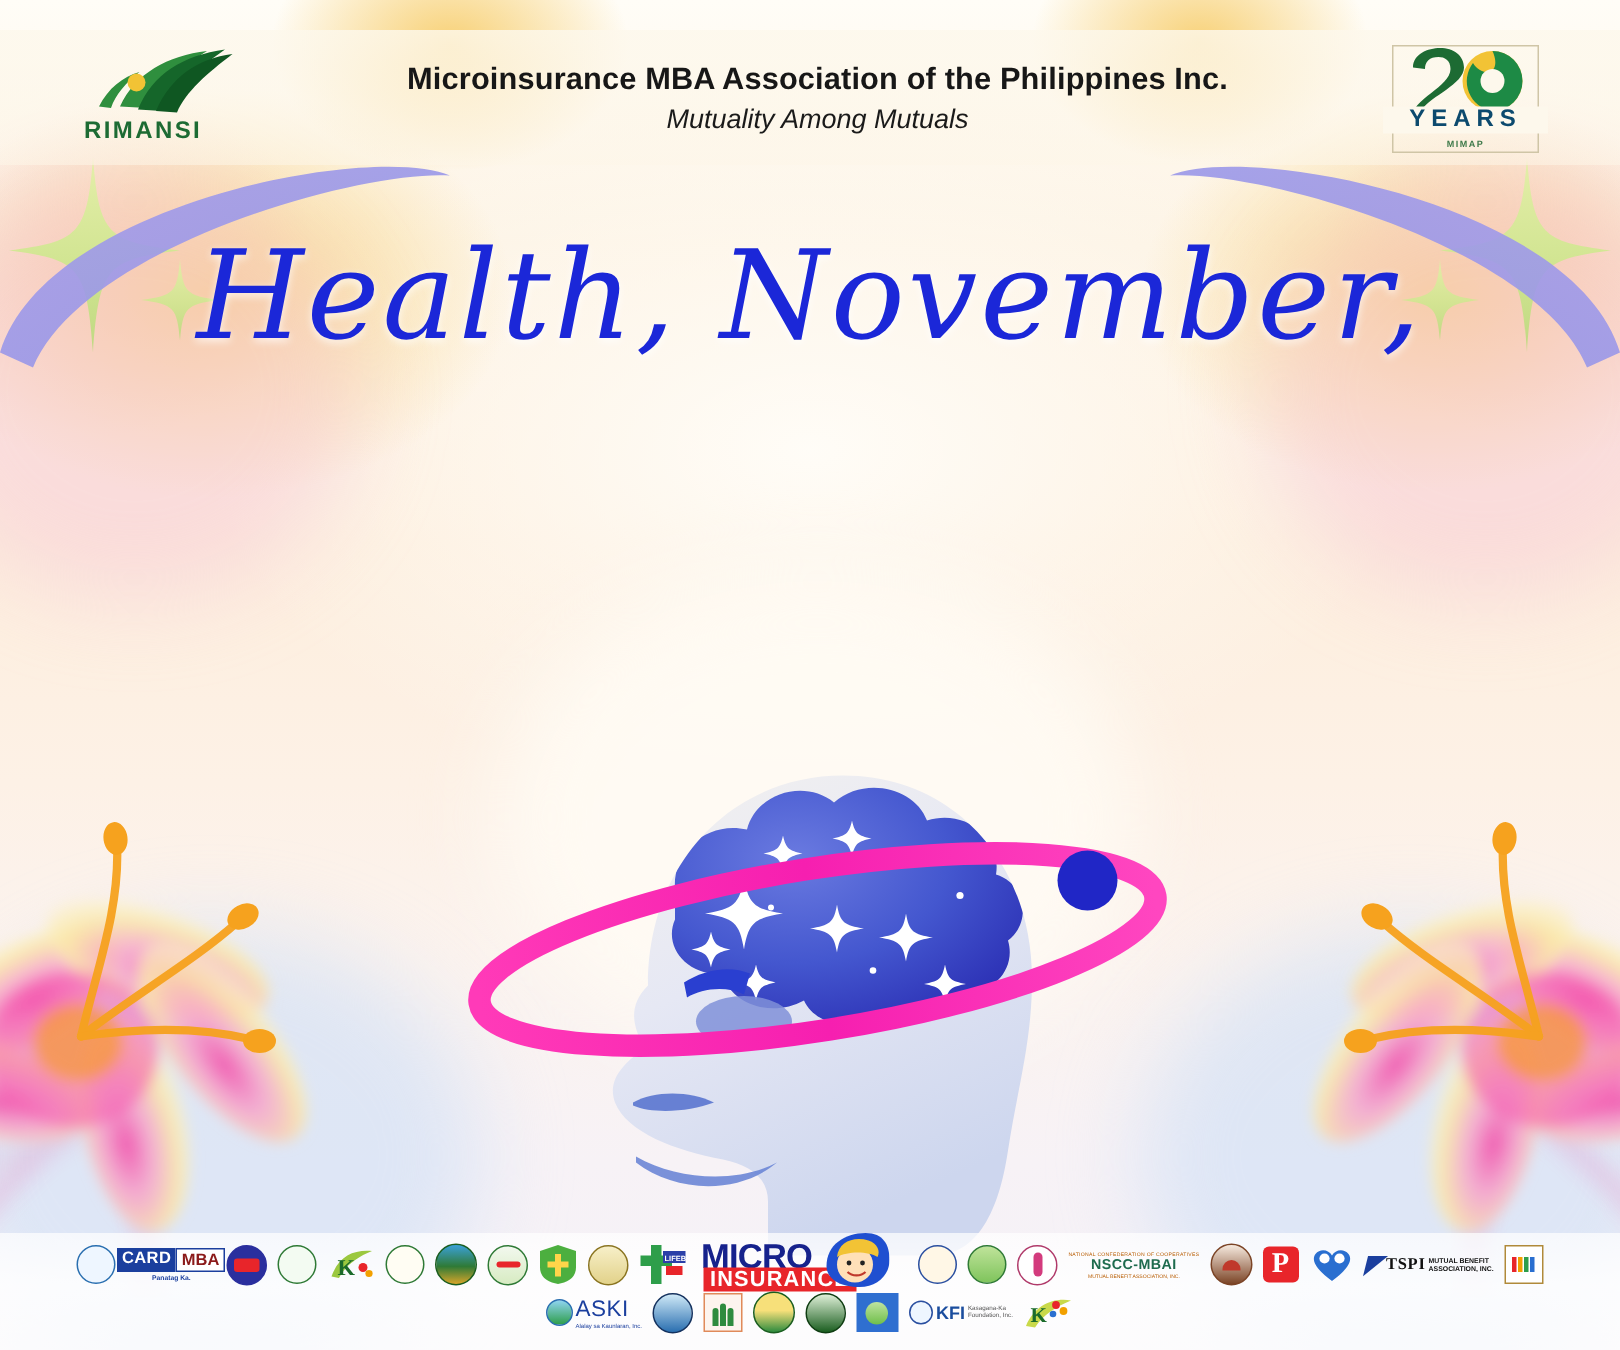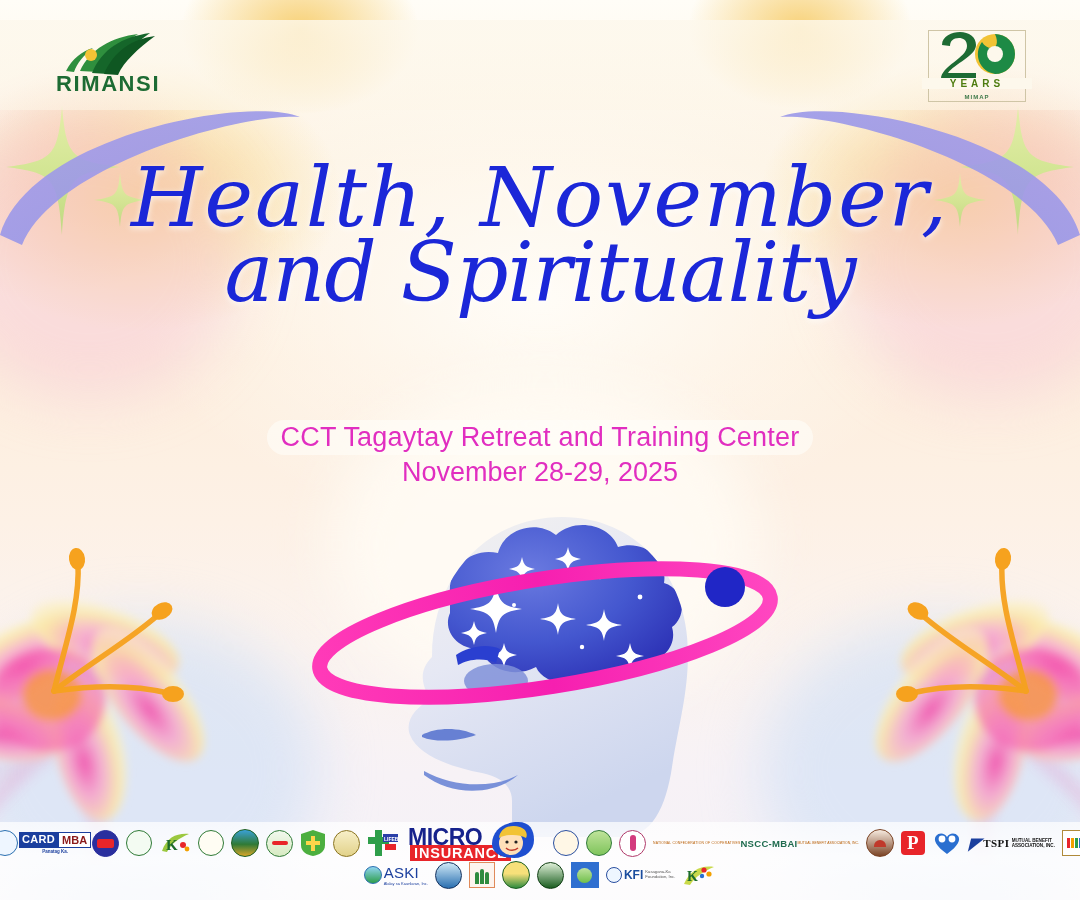--- a/index.html
+++ b/index.html
@@ -48,33 +48,33 @@
     font-family:"Liberation Sans", sans-serif;
     font-style:italic; font-size:18px; color:#1a1a1a; margin-top:4px;
   }
 
   
   .rimansi{ position:relative; width:120px; height:72px; flex:none; }
   .rimansi .leaves{ position:absolute; left:12px; top:2px; }
   .rimansi .word{
     position:absolute; left:8px; bottom:4px;
     font-family:"Liberation Sans", sans-serif;
-    font-weight:bold; font-size:22px; color:#1d6b33; letter-spacing:1.6px;
+    font-weight:bold; font-size:16px; color:#1d6b33; letter-spacing:1.6px;
   }
   
   .badge20{ position:relative; width:110px; height:78px; flex:none; }
   .badge20 .frame{
     position:absolute; inset:4px 6px 2px 6px;
     border:1.5px solid #cfc5a6;
   }
   .badge20 .num{ position:absolute; left:50%; top:6px; transform:translateX(-50%); }
   .badge20 .yrs{
     position:absolute; left:0; right:0; bottom:15px; text-align:center;
     font-family:"Liberation Sans", sans-serif;
-    font-weight:bold; font-size:10px; letter-spacing:4px; color:#4d7c0f;
+    font-weight:bold; font-size:16px; letter-spacing:4px; color:#0c4a6e;
     background:#fdf8ec;
   }
   .badge20 .mimap{
     position:absolute; left:0; right:0; bottom:4px; text-align:center;
     font-size:6px; font-weight:bold; letter-spacing:1px; color:#3f7a4a;
   }
 
   
   .deco{ position:absolute; pointer-events:none; }
 
@@ -177,21 +177,21 @@
   .tspi .sub{ font-size:4.6px; color:#111; font-weight:bold; line-height:1.1; text-align:left; }
 
   .aski{ display:flex; align-items:center; gap:2px; }
   .aski .nm{ font-size:15px; font-weight:normal; color:#1b3f9e; letter-spacing:.3px; }
   .aski .sub{ font-size:4px; color:#1b3f9e; }
 
   .kfi{ display:flex; align-items:center; gap:2px; }
   .kfi .nm{ font-size:12px; font-weight:bold; color:#1b4d9e; }
   .kfi .sub{ font-size:4.2px; color:#555; line-height:1.1; text-align:left; }
 
-  .nscc{ display:flex; flex-direction:row; align-items:center; }
+  .nscc{ display:flex; flex-direction:column; align-items:center; }
   .nscc .t1{ font-size:3.4px; color:#b85c00; letter-spacing:.2px; }
   .nscc .t2{ font-size:9.5px; font-weight:bold; color:#1e6b4e; letter-spacing:.3px; }
   .nscc .t3{ font-size:3.4px; color:#b85c00; }
 
   .pbox{ width:24px;height:24px;border-radius:4px;background:#e8252a;display:flex;align-items:center;justify-content:center;color:#fff;font-size:19px;font-weight:bold;font-family:"Liberation Serif",serif; }
 </style>
 </head>
 <body>
 
 <div id="poster">
@@ -233,45 +233,44 @@
       <svg class="leaves" width="96" height="46" viewBox="0 0 96 46">
         <path d="M20 40 C30 18 52 6 78 3 C60 14 46 26 38 41 Z" fill="#2f8f3e"></path>
         <path d="M32 42 C42 18 62 6 90 2 C70 16 56 28 48 43 Z" fill="#15662a"></path>
         <path d="M44 43 C54 20 72 8 95 5 C78 18 64 30 58 44 Z" fill="#0f5722"></path>
         <path d="M6 40 C12 28 22 20 33 17 C24 24 17 32 14 41 Z" fill="#2f8f3e"></path>
         <circle cx="31" cy="24" r="6" fill="#f2c335"></circle>
       </svg>
       <div class="word">RIMANSI</div>
     </div>
 
+    <div class="hdr-center">
+      <div class="hdr-title">Microinsurance MBA Association of the Philippines Inc.</div>
+      <div class="hdr-sub">Mutuality Among Mutuals</div>
+    </div>
 
     <div class="badge20">
       <div class="frame"></div>
       <svg class="num" width="78" height="48" viewBox="0 0 78 48">
         <path d="M4 13 C4 4 14 0 22 0 C31 0 38 5 38 13 C38 24 16 32 10 41 L38 41 L38 47 L3 47 C3 34 29 26 29 14 C29 8 25 6 21 6 C15 6 12 9 12 14 Z" fill="#1d6b33"></path>
         <circle cx="57" cy="22" r="20" fill="#f2c335"></circle>
         <path d="M57 2 A20 20 0 0 1 57 42 A20 20 0 0 1 44 10 C50 20 64 18 57 2 Z" fill="#1d8a45"></path>
         <circle cx="57" cy="22" r="8" fill="#fdf8ec"></circle>
       </svg>
       <div class="yrs">YEARS</div>
       <div class="mimap">MIMAP</div>
     </div>
   </div>
 
   <div class="hero">
     <div class="hero-title">
       <span class="l1">Health, November,</span>
-      <span class="l2">and Spirituality</span>
     </div>
   </div>
 
-  <div class="hero-venue">
-    <span class="venue-line">CCT Tagaytay Retreat and Training Center</span>
-    <span class="venue-date">November 28-29, 2025</span>
-  </div>
 
   <svg class="flower fl-left" width="360" height="320" viewBox="0 0 360 320">
     <defs>
       <radialGradient id="petg" cx="58%" cy="62%" r="62%">
         <stop offset="0%" stop-color="#f248a8" stop-opacity=".88"></stop>
         <stop offset="38%" stop-color="#f8a0c8" stop-opacity=".78"></stop>
         <stop offset="75%" stop-color="#fae7a8" stop-opacity=".88"></stop>
         <stop offset="100%" stop-color="#fdf3c8" stop-opacity=".55"></stop>
       </radialGradient>
       <filter id="soft">

